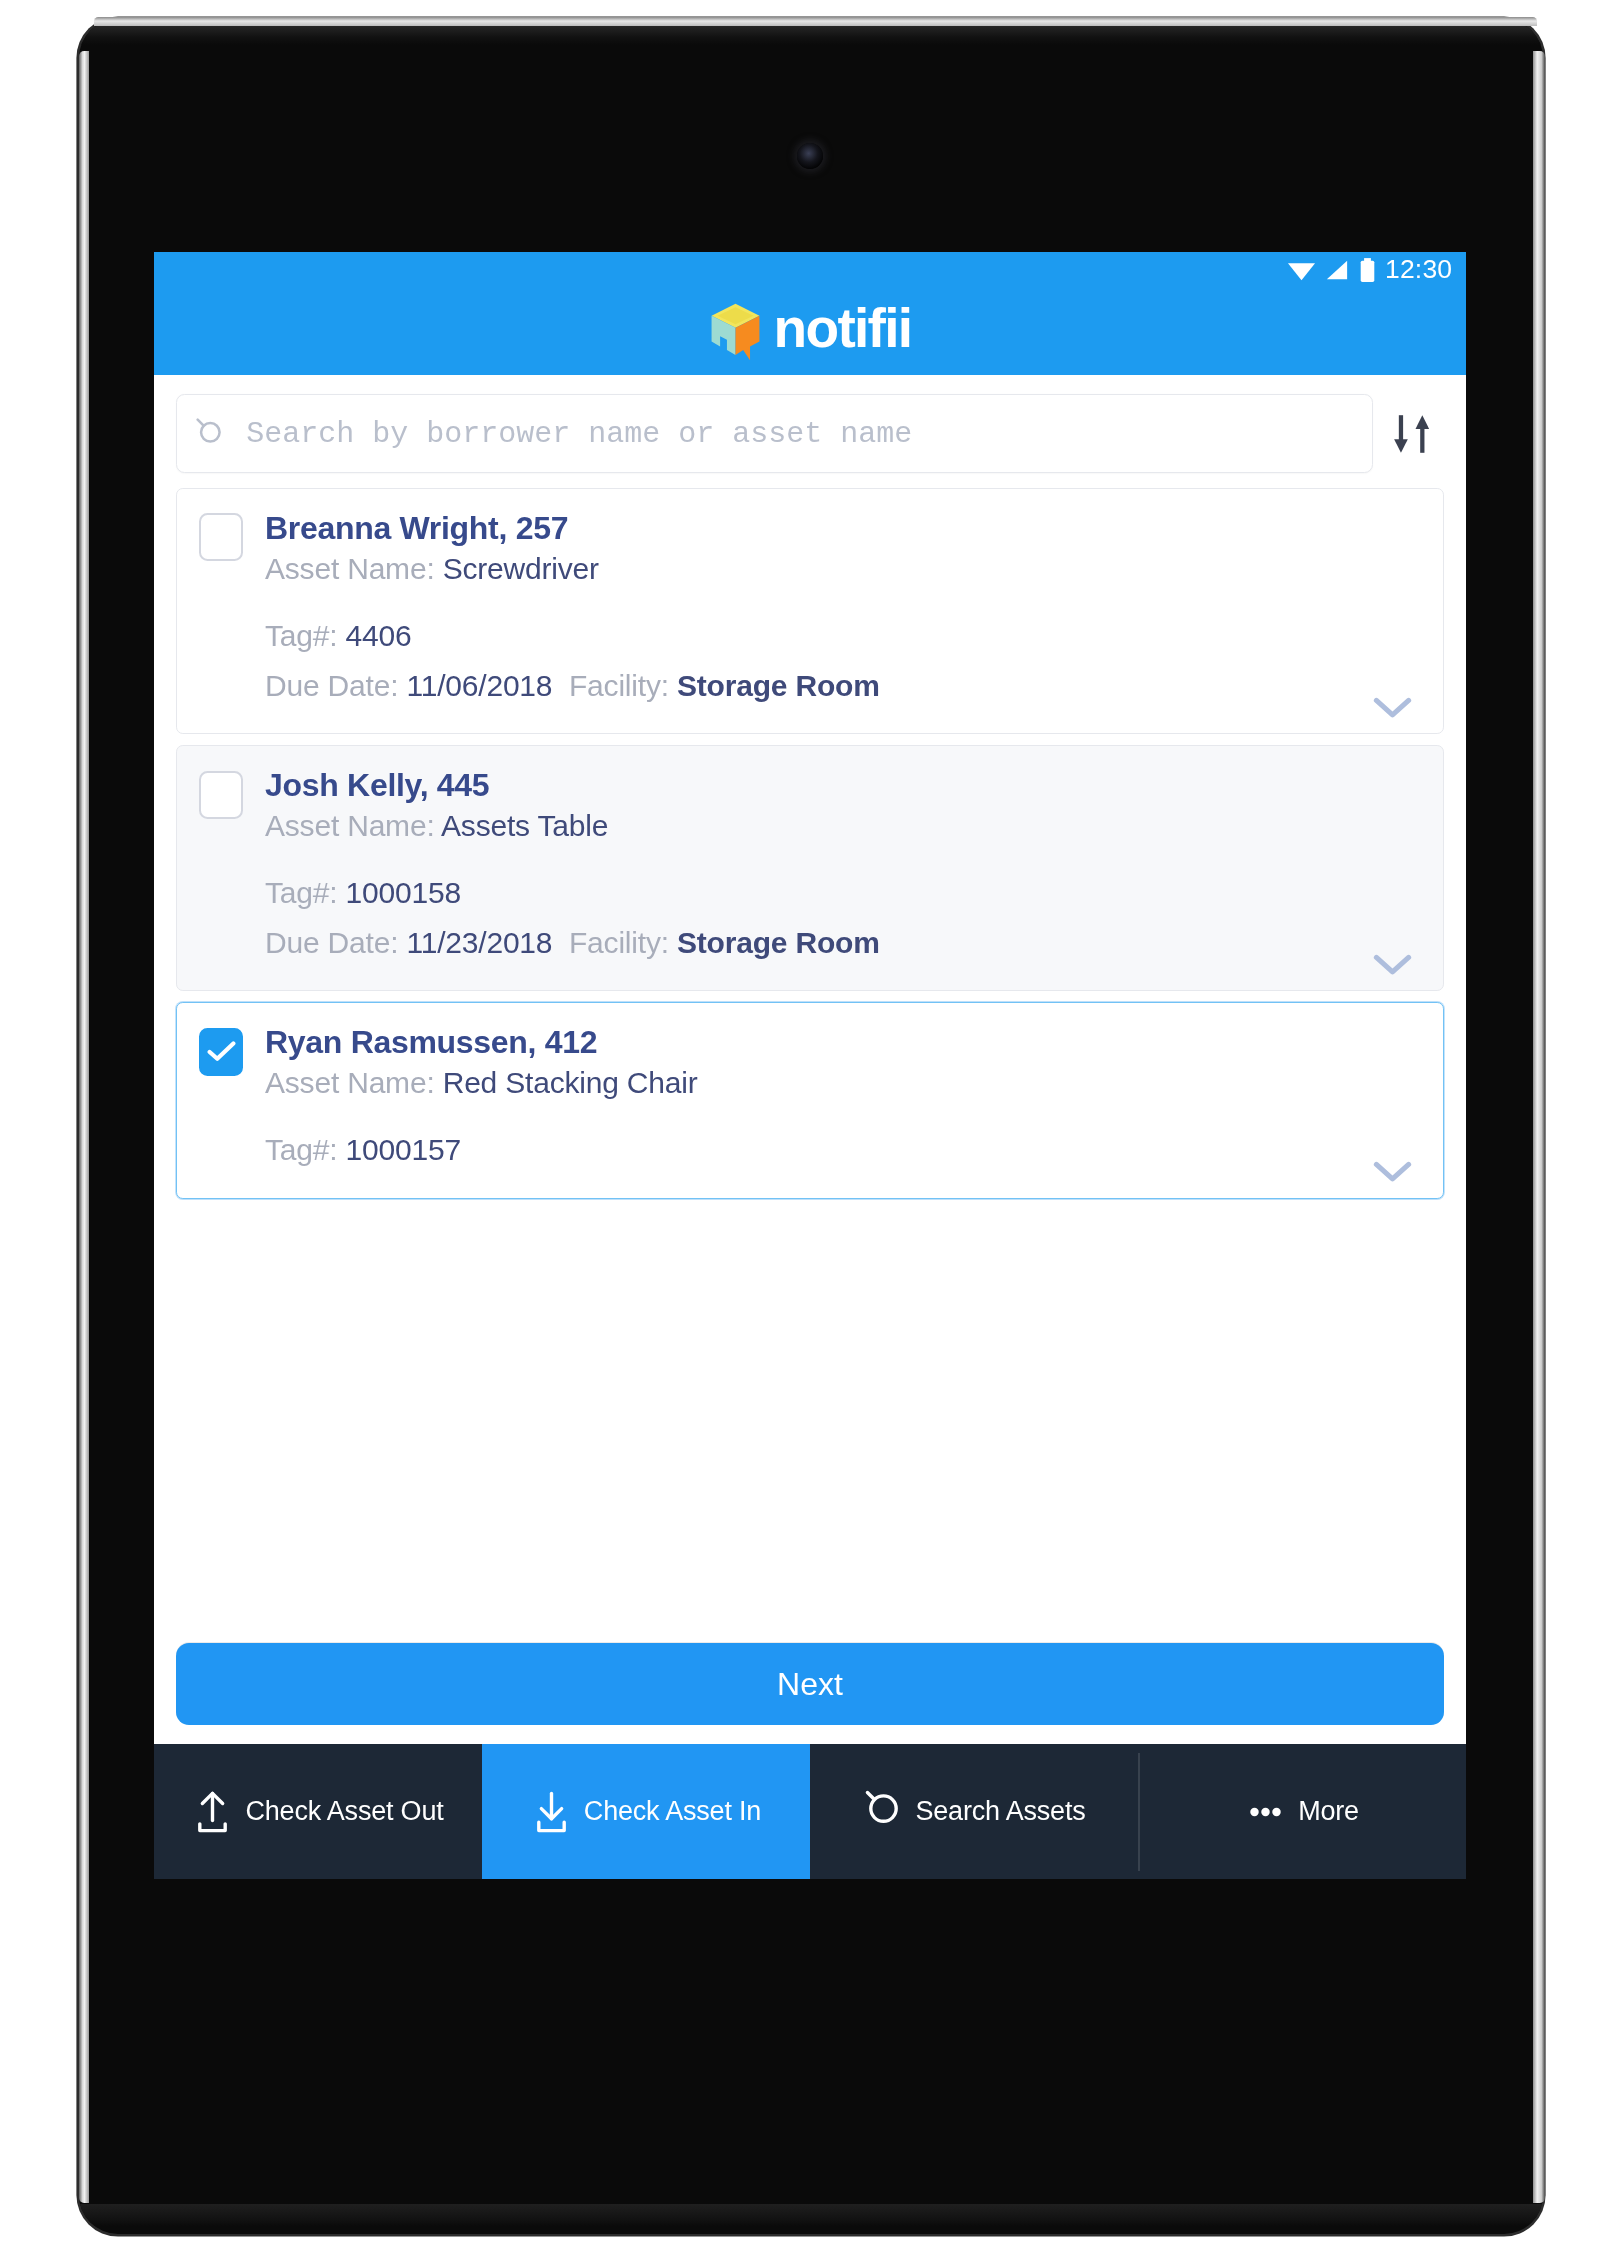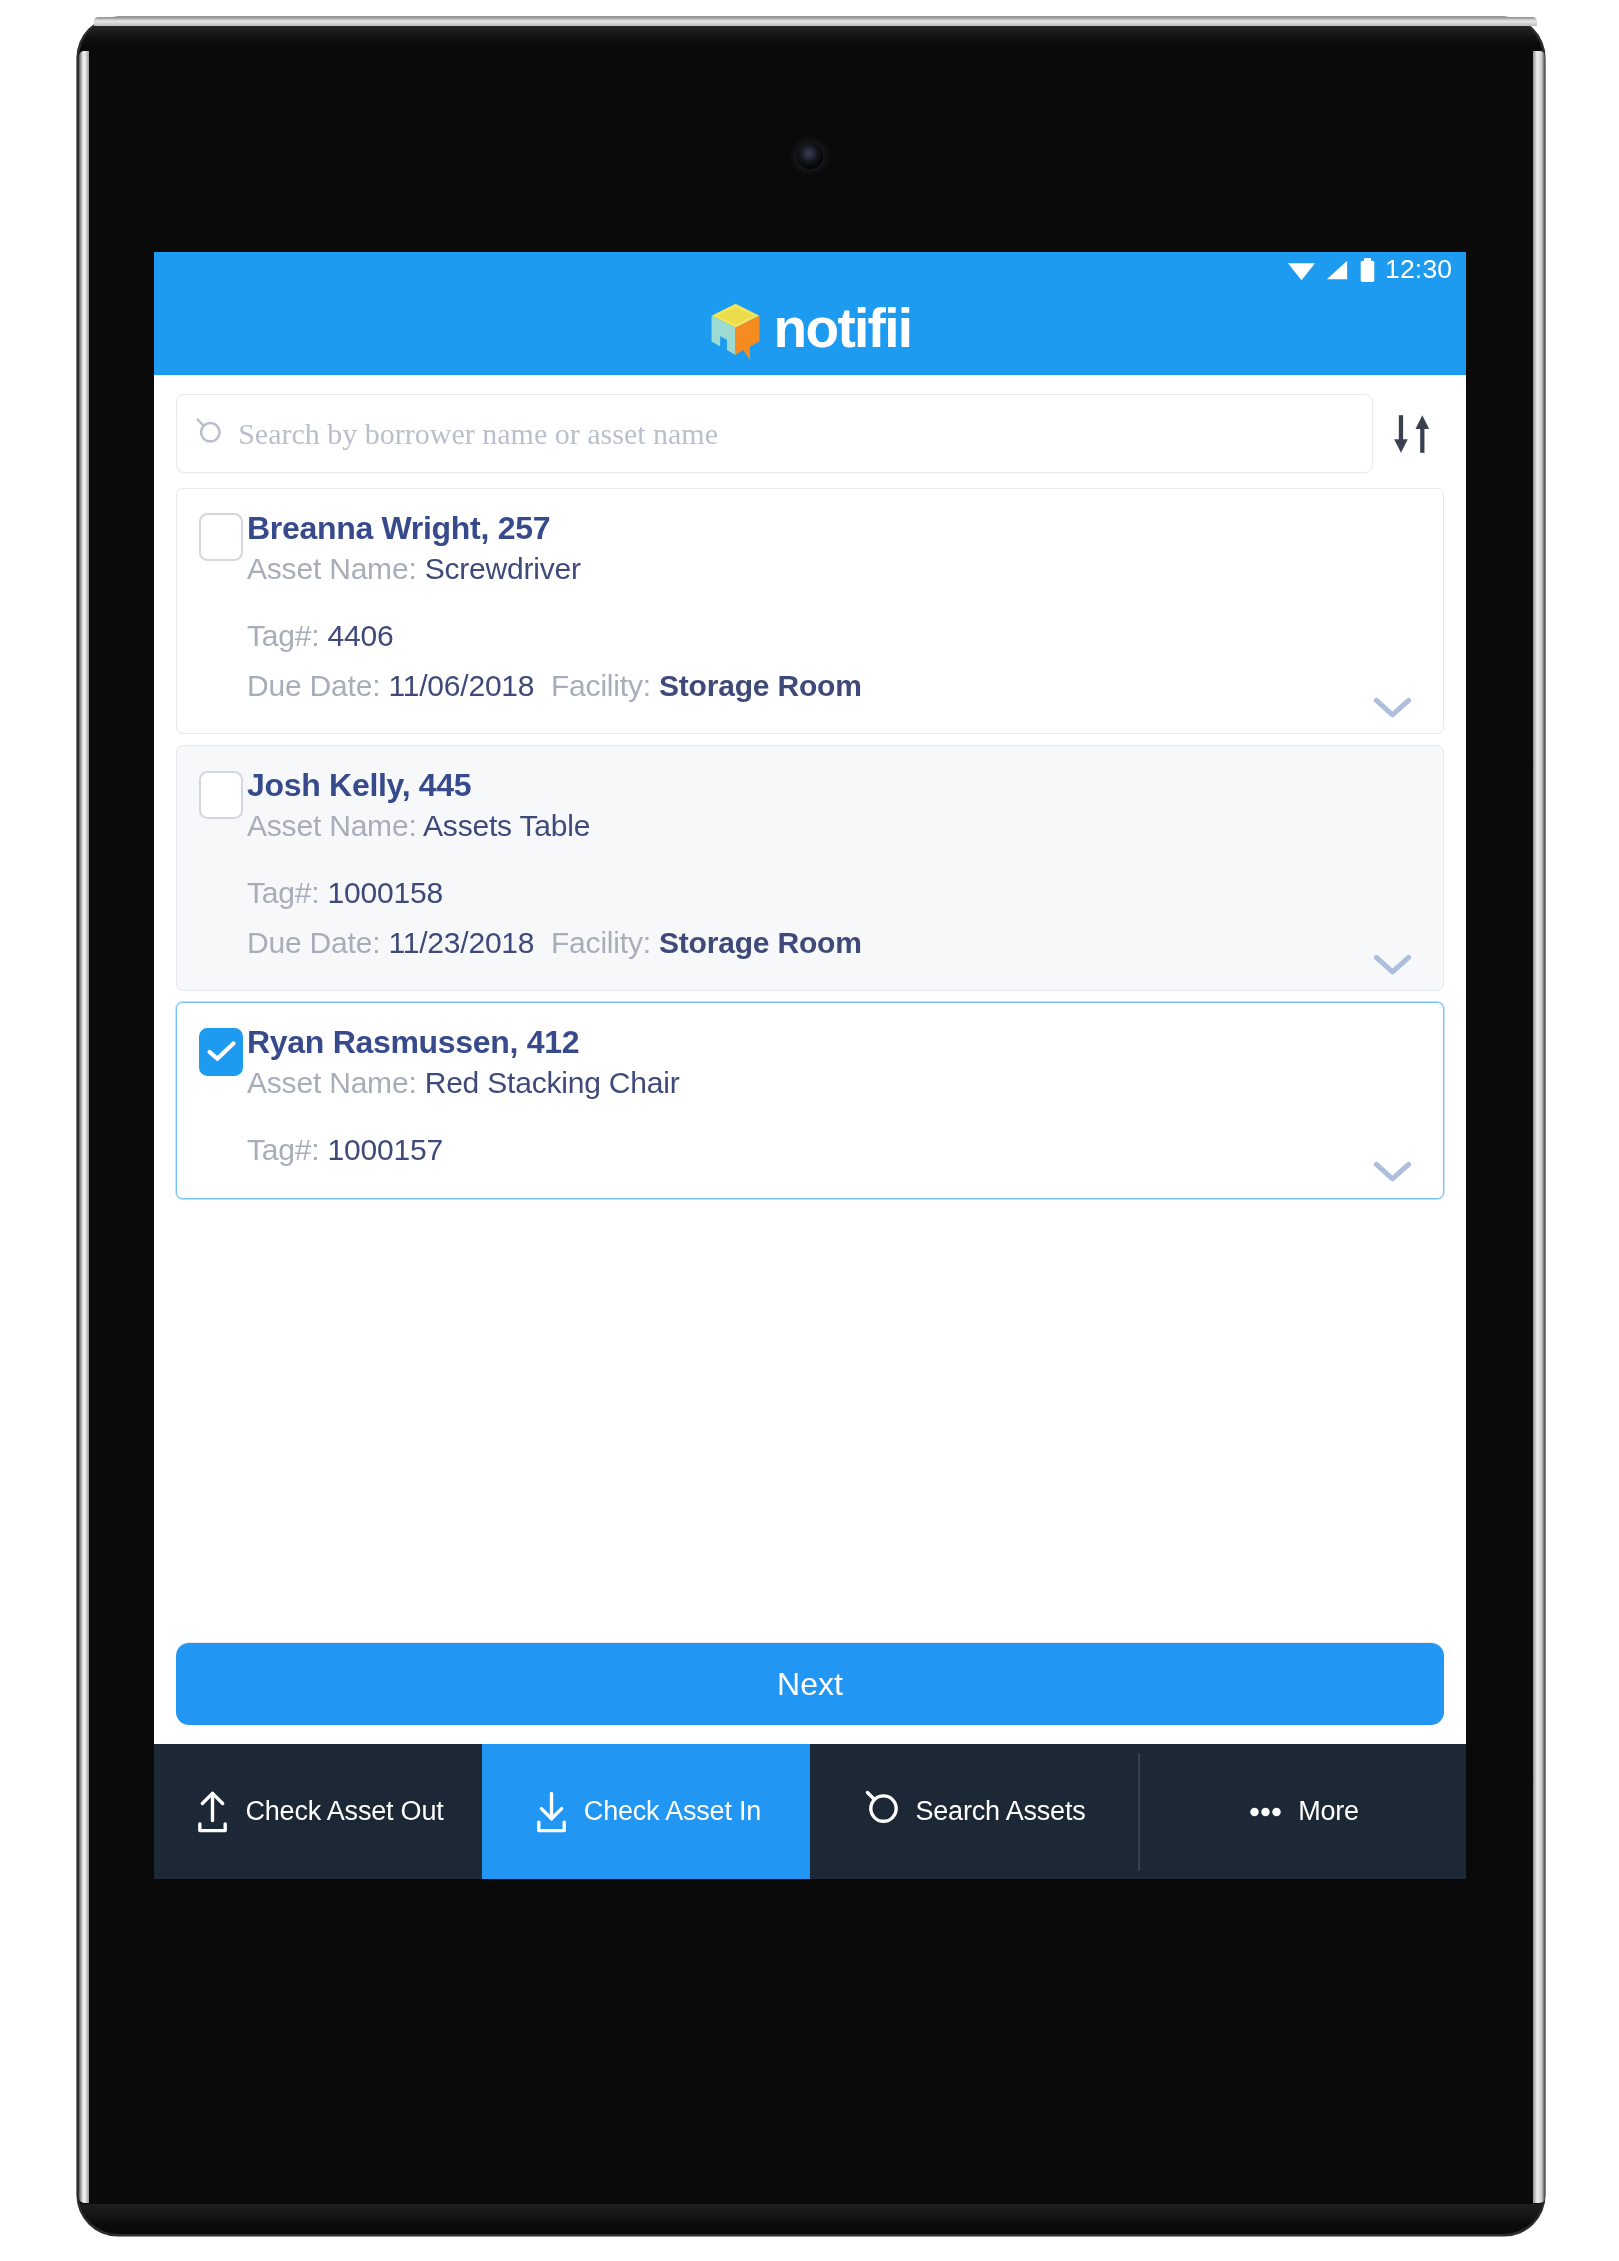--- a/index.html
+++ b/index.html
@@ -155,24 +155,25 @@
     display: flex;
     align-items: center;
     padding: 0 19px;
     gap: 10.2px;
     box-shadow: 0 0.9px 1.7px rgba(0,0,0,0.03);
   }
   #search-input {
     flex: 1;
     border: none;
     outline: none;
-    font-family: Liberation Serif, serif;
+    font-family: Liberation Mono, monospace;
     font-size: 30px;
     color: #3d4657;
     background: transparent;
+    margin-left: 8px;
   }
   #search-input::placeholder { color: #b9bfcc; }
   #sort-button {
     width: 63px;
     height: 63px;
     display: flex;
     align-items: center;
     justify-content: center;
     background: transparent;
     border: none;
@@ -188,21 +189,21 @@
     gap: 11px;
     overflow: hidden;
   }
   .asset-card {
     position: relative;
     border: 1.7px solid #e6e8ed;
     border-radius: 6.8px;
     background: #ffffff;
     padding: 19px 22px 26px 22px;
     display: flex;
-    gap: 4px;
+    gap: 22px;
     min-height: 167px;
   }
   .asset-card.alt { background: #f7f8fa; }
   .asset-card.selected {
     border: 1.7px solid #72c2f5;
     background: #ffffff;
     box-shadow: 0 0 0 0.9px #bfe0fa;
   }
 
   .checkbox {

